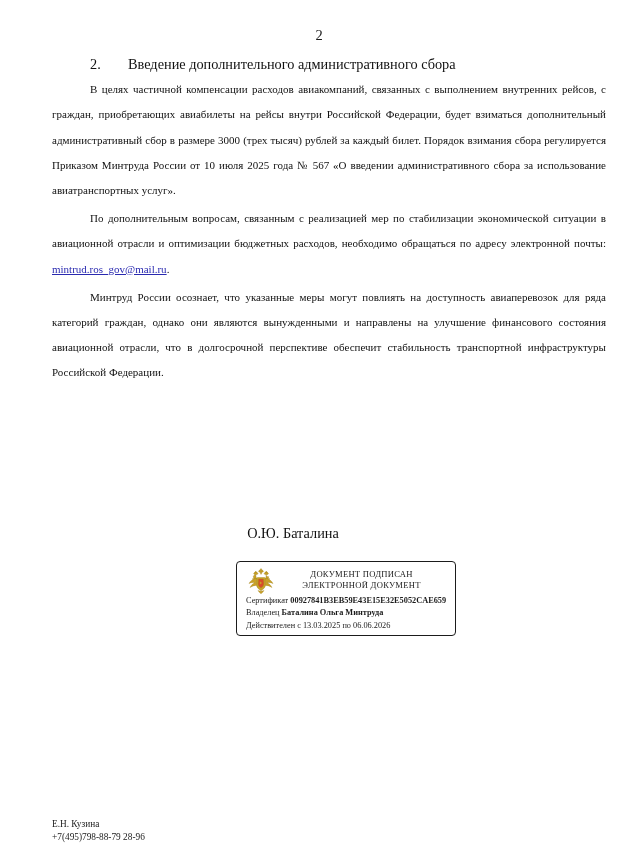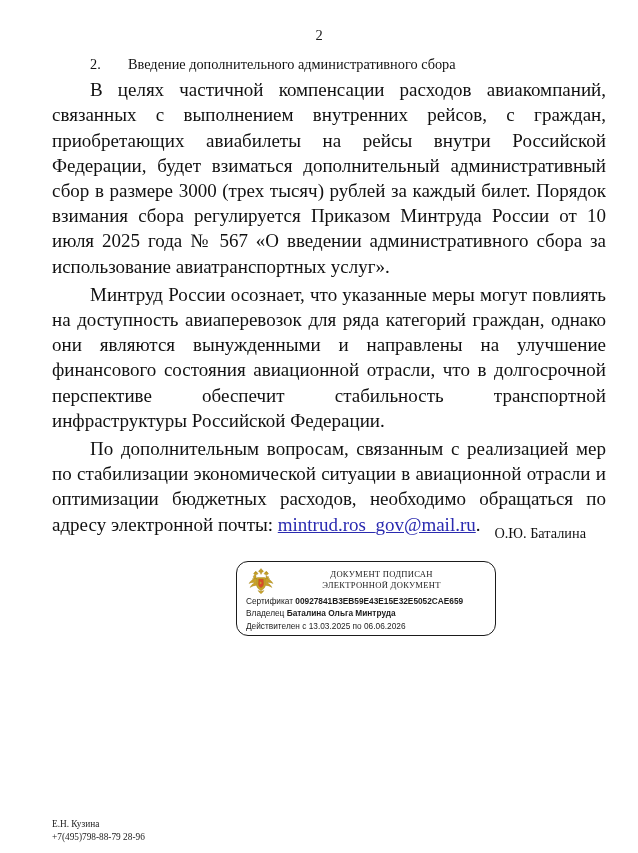--- a/index.html
+++ b/index.html
@@ -35,21 +35,21 @@
 
   
   .content {
     position: absolute;
     top: 52px;
     left: 52px;
     width: 554px;
     font-family: Liberation Serif, serif;
   }
   .para {
-    font-size: 19px;
+    font-size: 11px;
     line-height: 25.2px;
     text-align: justify;
     text-justify: inter-word;
     margin: 0 0 0 0;
     color: #111111;
     hyphens: none;
   }
   .para + .para {
     margin-top: 3px;
   }
@@ -71,35 +71,35 @@
     color: #2a2ab0;
     text-decoration: underline;
   }
 
   
   .signature-name {
     position: absolute;
     top: 523px;
     left: 0;
     width: 586px;
-    text-align: right;
+    text-align: center;
     font-size: 14.3px;
     line-height: 20px;
     color: #111111;
   }
 
   
   .stamp {
     position: absolute;
     left: 236px;
     top: 561px;
-    width: 260px;
+    width: 220px;
     height: 75px;
     border: 1.6px solid #1b1b1b;
-    border-radius: 12px;
+    border-radius: 4px;
     background: #ffffff;
     box-sizing: border-box;
   }
   .stamp-top {
     display: flex;
     align-items: flex-start;
     padding: 5px 8px 0 9px;
     height: 32px;
     box-sizing: border-box;
   }
@@ -119,21 +119,21 @@
     color: #1b1b1b;
     padding-top: 2px;
   }
   .stamp-title div {
     white-space: nowrap;
   }
   .stamp-lines {
     padding: 1px 0 0 9px;
   }
   .stamp-line {
-    font-family: Liberation Sans, sans-serif;
+    font-family: Liberation Serif, serif;
     font-size: 8.3px;
     line-height: 12.4px;
     color: #1b1b1b;
     white-space: nowrap;
   }
   .stamp-line .bold {
     font-weight: bold;
   }
   .stamp-line .label {
     font-weight: normal;
@@ -162,25 +162,25 @@
   <div class="page-number">2</div>
 
   <div class="content">
 
     <div class="heading-row">
       <span class="heading-num">2.</span><span>Введение дополнительного административного сбора</span>
     </div>
 
     <p class="para indent">В целях частичной компенсации расходов авиакомпаний, связанных с выполнением внутренних рейсов, с граждан, приобретающих авиабилеты на рейсы внутри Российской Федерации, будет взиматься дополнительный административный сбор в размере 3000 (трех тысяч) рублей за каждый билет. Порядок взимания сбора регулируется Приказом Минтруда России от 10 июля 2025 года № 567 «О введении административного сбора за использование авиатранспортных услуг».</p>
 
-    <p class="para indent">Минтруд России осознает, что указанные меры могут повлиять на доступность авиаперевозок для ряда категорий граждан, однако они являются вынужденными и направлены на улучшение финансового состояния авиационной отрасли, что в долгосрочной перспективе обеспечит стабильность транспортной инфраструктуры Российской Федерации.</p>
-
     <p class="para indent">
       <span>По дополнительным вопросам, связанным с реализацией мер по стабилизации экономической ситуации в авиационной отрасли и оптимизации бюджетных расходов, необходимо обращаться по адресу электронной почты: </span><a href="#" class="email-link">mintrud.ros_gov@mail.ru</a><span>.</span>
     </p>
+
+    <p class="para indent">Минтруд России осознает, что указанные меры могут повлиять на доступность авиаперевозок для ряда категорий граждан, однако они являются вынужденными и направлены на улучшение финансового состояния авиационной отрасли, что в долгосрочной перспективе обеспечит стабильность транспортной инфраструктуры Российской Федерации.</p>
   </div>
 
   <div class="signature-name">О.Ю. Баталина</div>
 
   <div class="stamp">
     <div class="stamp-top">
       <span class="emblem">
         <svg viewBox="0 0 60 60" width="30" height="30" aria-hidden="true">
           <g fill="#c9a227" stroke="#9c7d18" stroke-width="0.7">
 

